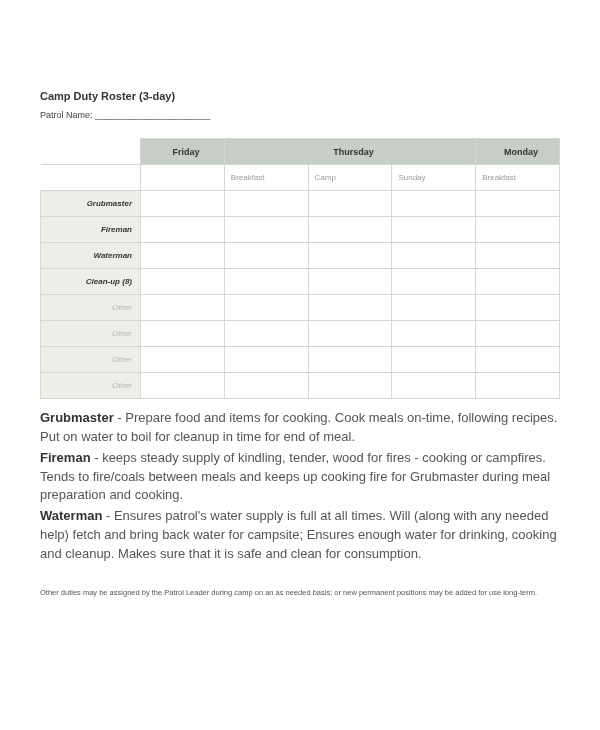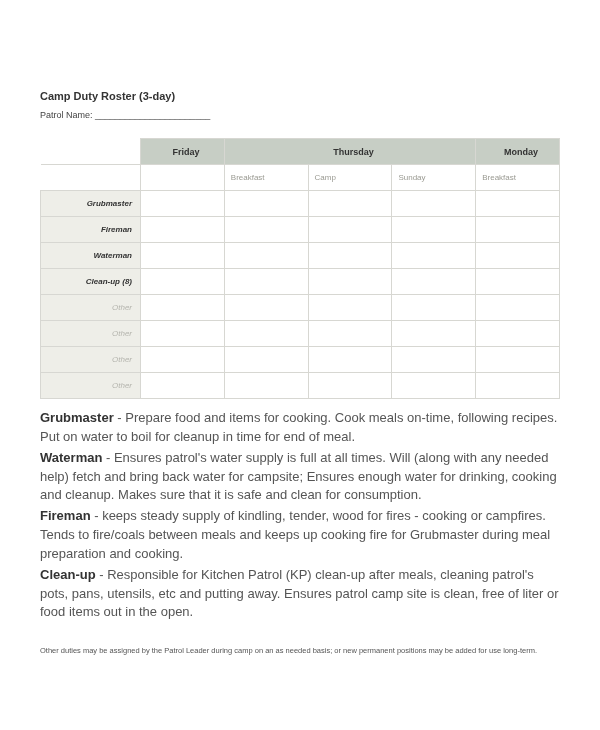--- a/index.html
+++ b/index.html
@@ -181,18 +181,17 @@
         <td></td>
         <td></td>
         <td></td>
         <td></td>
     </tr>
   </tbody>
 </table>
 
 <div class="descs">
   <p><span class="role">Grubmaster</span><span> - Prepare food and items for cooking. Cook meals on-time, following recipes. Put on water to boil for cleanup in time for end of meal.</span></p>
+  <p><span class="role">Fireman</span><span> - keeps steady supply of kindling, tender, wood for fires - cooking or campfires. Tends to fire/coals between meals and keeps up cooking fire for Grubmaster during meal preparation and cooking.</span></p>
   <p><span class="role">Waterman</span><span> - Ensures patrol's water supply is full at all times. Will (along with any needed help) fetch and bring back water for campsite; Ensures enough water for drinking, cooking and cleanup. Makes sure that it is safe and clean for consumption.</span></p>
-  <p><span class="role">Fireman</span><span> - keeps steady supply of kindling, tender, wood for fires - cooking or campfires. Tends to fire/coals between meals and keeps up cooking fire for Grubmaster during meal preparation and cooking.</span></p>
-  <p><span class="role">Clean-up</span><span> - Responsible for Kitchen Patrol (KP) clean-up after meals, cleaning patrol's pots, pans, utensils, etc and putting away. Ensures patrol camp site is clean, free of liter or food items out in the open.</span></p>
 </div>
 
 <p class="note">Other duties may be assigned by the Patrol Leader during camp on an as needed basis; or new permanent positions may be added for use long-term.</p>
 
 </body></html>

